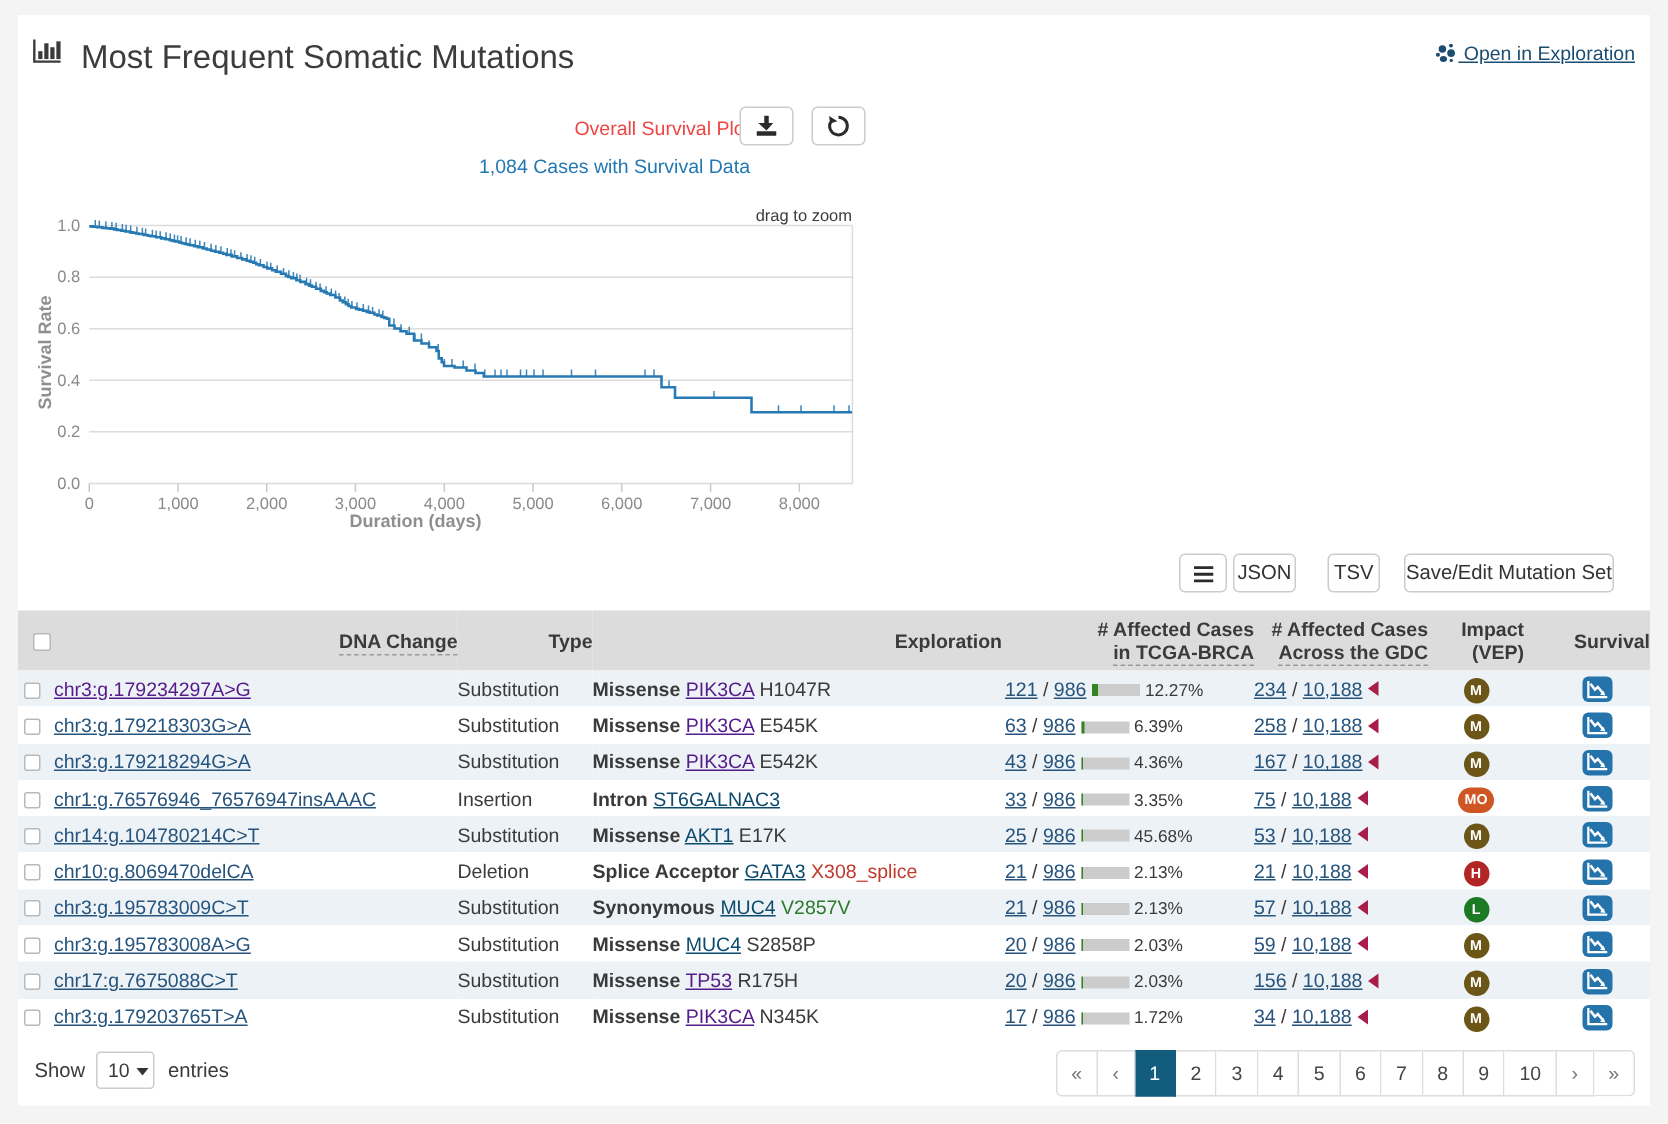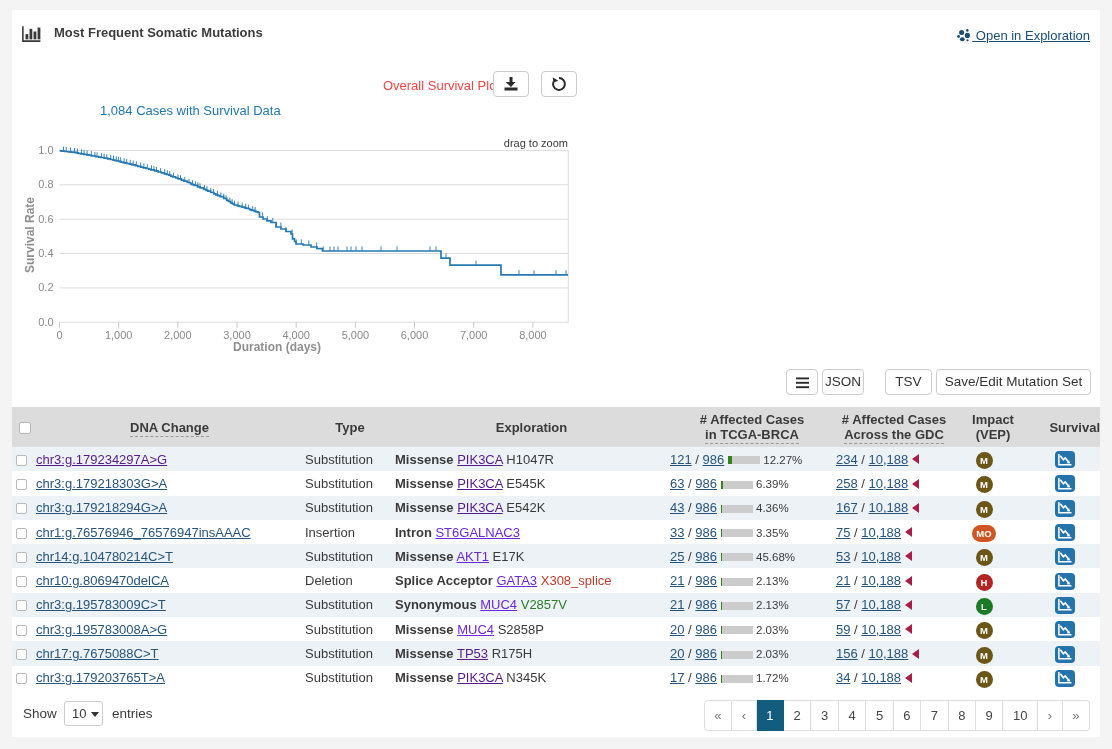--- a/index.html
+++ b/index.html
@@ -3,55 +3,55 @@
 <meta charset="utf-8">
 <title>Most Frequent Somatic Mutations</title>
 <style>
 * { box-sizing: border-box; margin:0; padding:0; }
 html,body { width:1112px; height:749px; }
 body { background:#f4f4f4; font-family:"Liberation Sans", sans-serif; color:#3a3a3a; position:relative; }
 a { text-decoration:underline; }
 .card { position:absolute; left:12px; top:10px; width:1088px; height:727px; background:#fff; }
 
 
-.title { position:absolute; left:42px; top:15px; font-size:13px; color:#3c3c3c;font-weight:bold; }
+.title { position:absolute; left:42px; top:15px; font-size:22px; color:#3c3c3c; }
 .title-icon { position:absolute; left:10px; top:16px; }
 .explore { position:absolute; right:10px; top:18px; font-size:13px; color:#1b4d72; }
 .explore a { color:#1b4d72; }
 
 
 .plot-t1 { position:absolute; left:88px; top:68px; width:400px; text-align:right; font-size:13px; color:#ef4444; }
-.plot-t2 { position:absolute; left:88px; top:93px; width:400px; text-align:left; font-size:13px; }
+.plot-t2 { position:absolute; left:88px; top:93px; width:400px; text-align:right; font-size:13px; }
 .plot-t2 a { color:#2178b2; text-decoration:none; }
 .pbtn { position:absolute; width:36px; height:26px; background:#fff; border:1px solid #ccc; border-radius:4px; }
 .pbtn svg { position:absolute; left:50%; top:50%; transform:translate(-50%,-50%); }
 #dlbtn { left:481px; top:61px; }
 #rlbtn { left:529px; top:61px; }
 
 
 .plot { position:absolute; left:8px; top:123px; width:560px; height:230px; }
 
 
 .showing { position:absolute; left:10px; top:368px; font-size:13.5px; color:#3a3a3a; }
 .tb { position:absolute; top:359px; height:26px; background:#fff; border:1px solid #ccc; border-radius:4px; font-size:13.5px; color:#333; text-align:center; line-height:24px; }
 #tb-menu { left:774px; width:32px; }
 #tb-json { left:810px; width:42px; }
-#tb-tsv  { left:873px; width:47px;text-align:center; }
-#tb-save { left:924px; width:155px; }
+#tb-tsv  { left:873px; width:35px;text-align:center; }
+#tb-save { left:924px; width:140px; }
 
 
 table { position:absolute; left:0; top:397px; width:1088px; border-collapse:collapse; table-layout:fixed; font-size:13px; }
-th { background:#dcdcdc; font-weight:bold; text-align:center; vertical-align:middle; color:#3a3a3a; font-size:13px; padding:0; height:40px; }
+th { background:#dcdcdc; font-weight:bold; text-align:right; vertical-align:middle; color:#3a3a3a; font-size:13px; padding:0; height:40px; }
 td { padding:0; height:24.3px; vertical-align:middle; }
 tr.odd td { background:#edf2f6; }
 tr.even td { background:#fff; }
 .dashed { border-bottom:1px dashed #999; padding-bottom:1px; }
 a.dna { color:#26547d;text-decoration:underline; }
 a.dna.v { color:#551a8b; }
-a.gene { color:#6d28d9; font-weight:normal; }
+a.gene { color:#0c4a6e; font-weight:normal; }
 a.gene.v { color:#551a8b; }
 a.num { color:#26547d;text-align:center; }
 .bold { font-weight:bold; }
 .red { color:#c0392b; }
 .green { color:#2c7a2c; }
 .cbx { width:11px; height:11px; border:1px solid #b9b9b9; border-radius:2px; background:#fff; display:inline-block; vertical-align:middle; }
 .bar { display:inline-block; width:32px; height:8px; background:#ccc; vertical-align:middle; position:relative; margin:0 0 0 4px; }
 .bar i { display:block; height:8px; background:#338321; }
 .pct { font-size:11.5px; color:#3a3a3a; margin-left:3px; }
 .tri { display:inline-block; width:0; height:0; border-top:5px solid transparent; border-bottom:5px solid transparent; border-right:7px solid #a81e48; vertical-align:middle; margin-left:4px; position:relative; top:-1px; }

